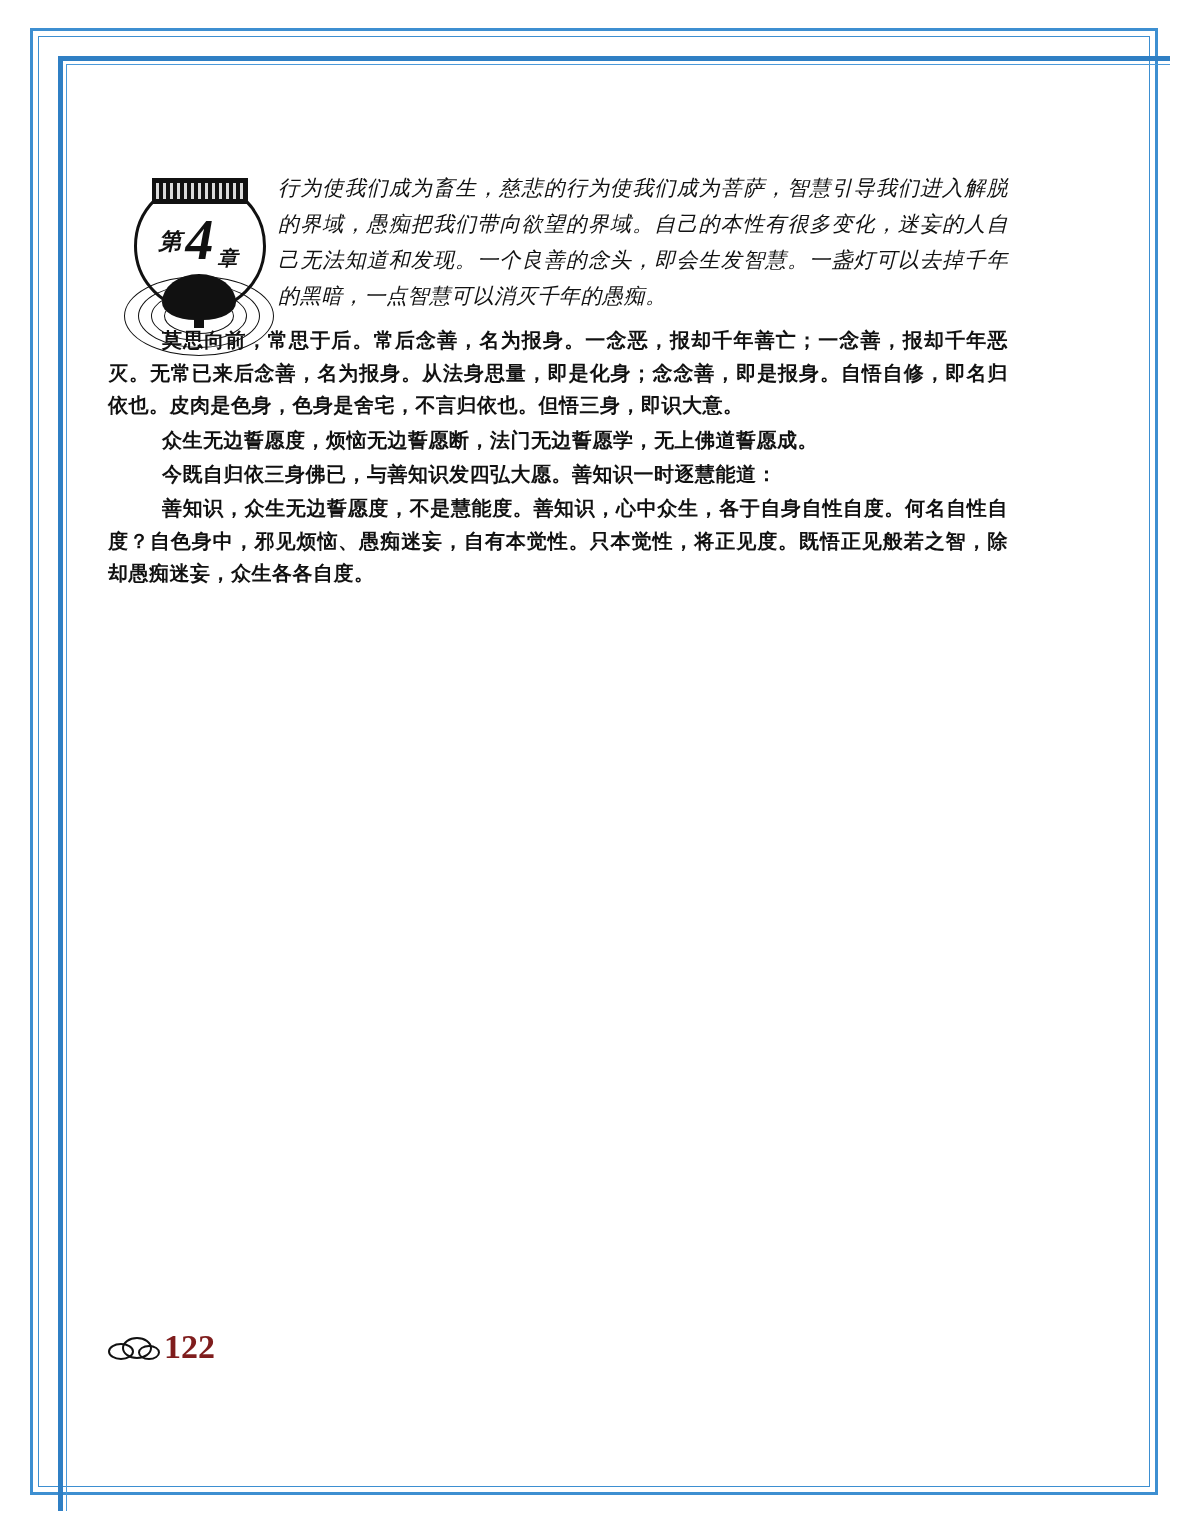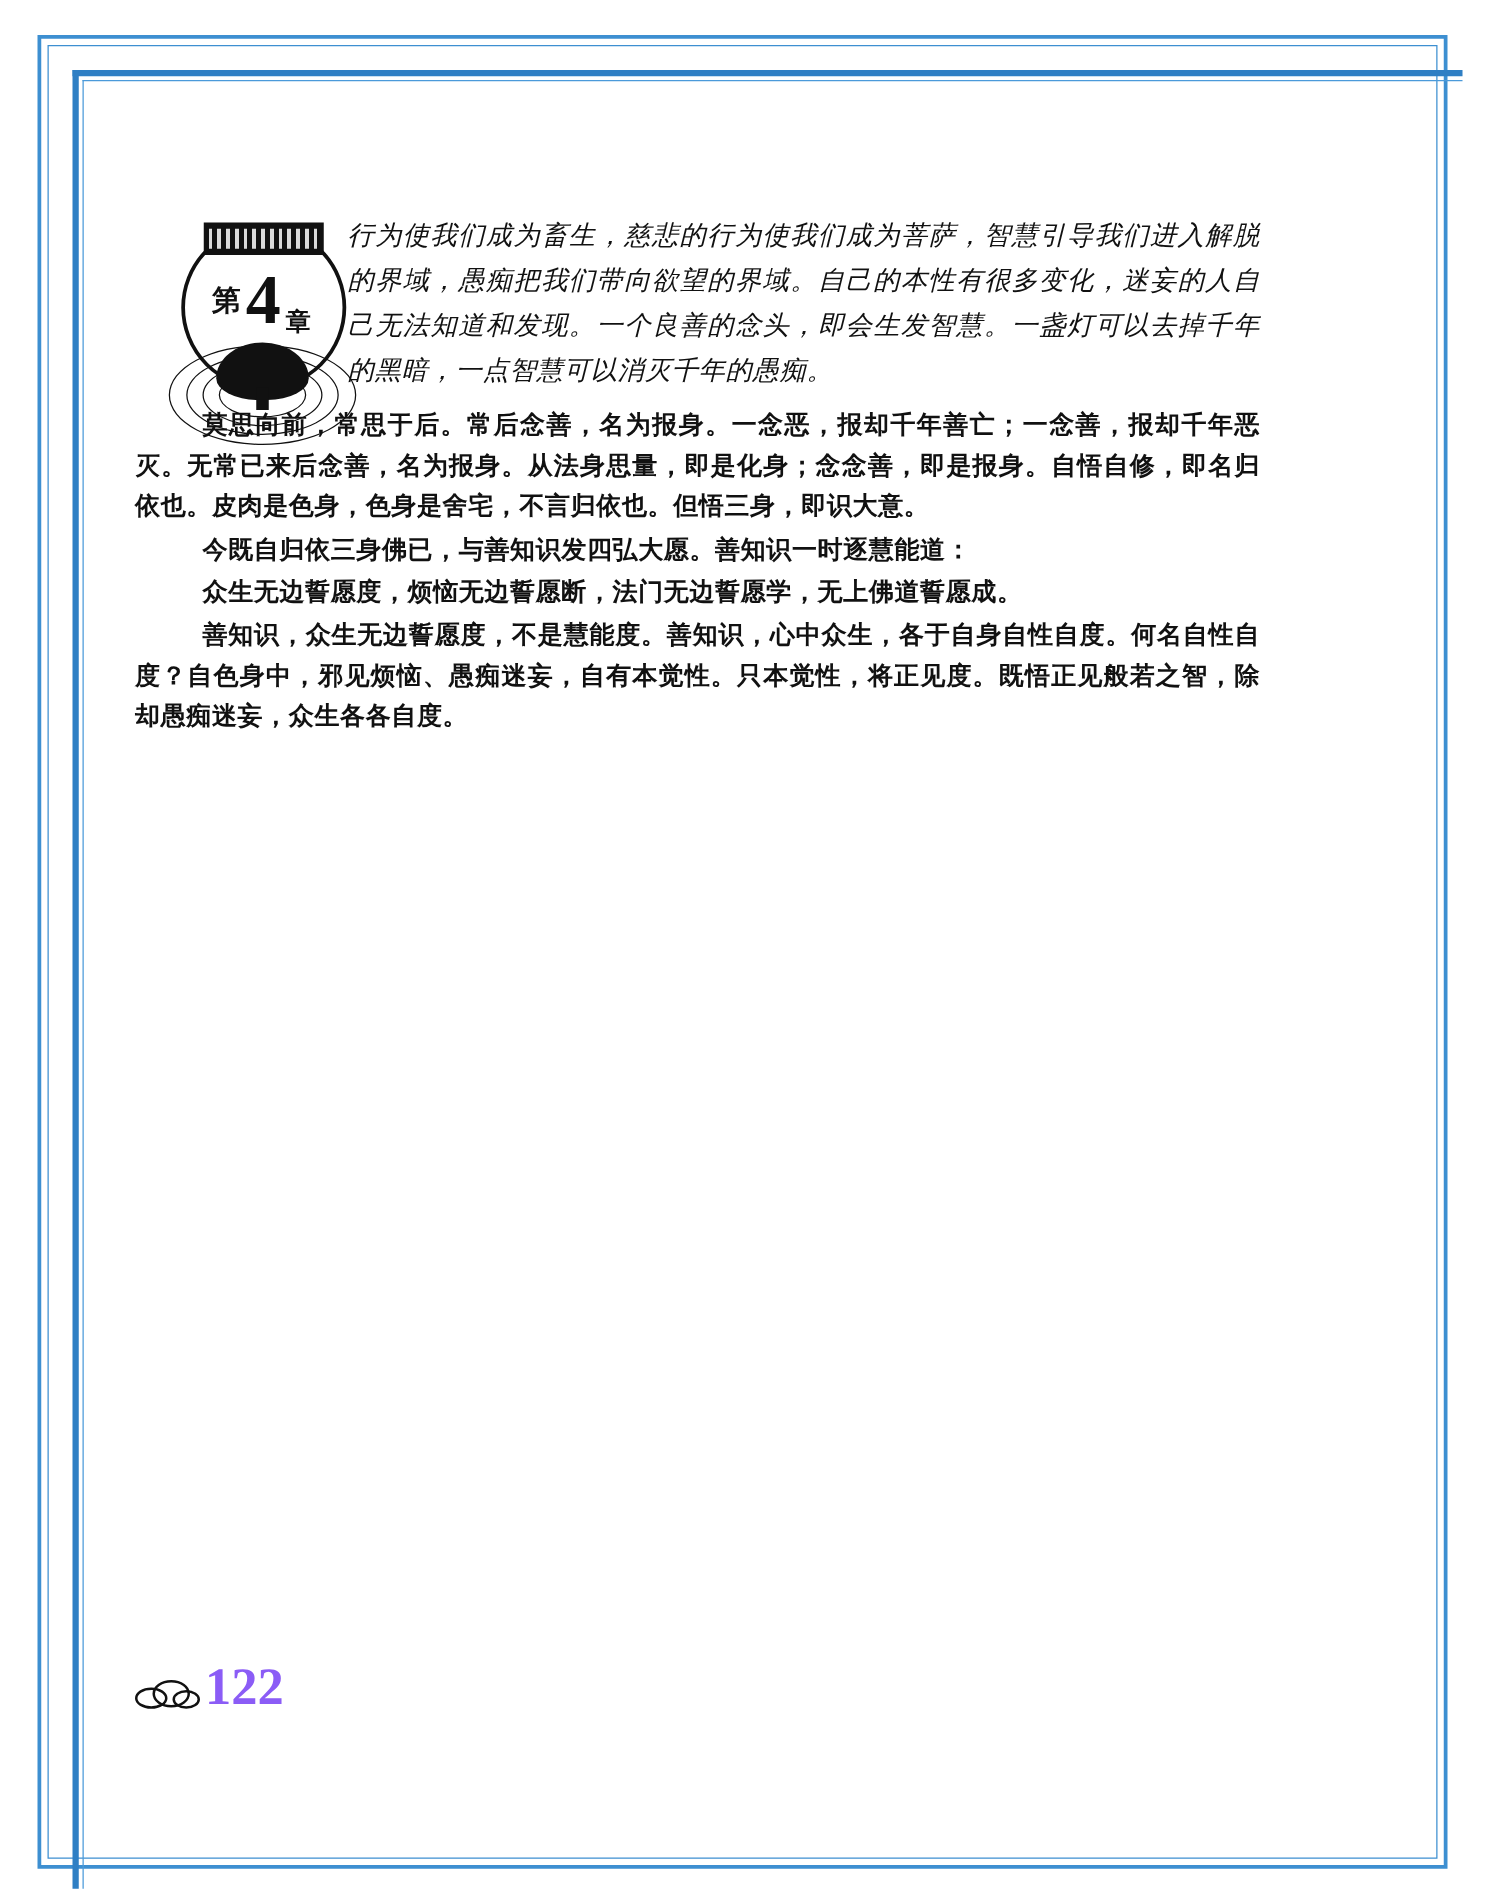--- a/index.html
+++ b/index.html
@@ -59,24 +59,25 @@
   .content {
     position: absolute;
     left: 108px;
     top: 170px;
     width: 900px;
   }
 
   
   .chapter-emblem {
     position: absolute;
-    left: 27px;
+    left: 16px;
     top: 8px;
     width: 150px;
     height: 185px;
+    font-style: italic;
   }
   .emblem-circle {
     position: absolute;
     left: 10px;
     top: 2px;
     width: 126px;
     height: 126px;
     border: 3px solid #111;
     border-radius: 50%;
     background: #fff;
@@ -212,22 +213,22 @@
     position: relative;
   }
   .folio-swirl span {
     position: absolute;
     border: 2px solid #111;
     border-radius: 50%;
   }
   .folio-num {
     font-family: "Liberation Serif", "DejaVu Serif", serif;
     font-weight: bold;
-    font-size: 42px;
-    color: #8b5cf6;
+    font-size: 34px;
+    color: #7f1d1d;
     line-height: 0.9;
   }
 </style>
 </head>
 <body>
 
 <div class="page">
 
   <div class="frame-outer"></div>
   <div class="frame-mid"></div>
@@ -247,22 +248,22 @@
         <div class="ring" style="width:120px;height:62px;"></div>
         <div class="ring" style="width:94px;height:48px;"></div>
         <div class="ring" style="width:68px;height:34px;"></div>
         <div class="tree"></div>
         <div class="trunk"></div>
       </div>
     </div>
 
     <p class="lead">行为使我们成为畜生，慈悲的行为使我们成为菩萨，智慧引导我们进入解脱的界域，愚痴把我们带向欲望的界域。自己的本性有很多变化，迷妄的人自己无法知道和发现。一个良善的念头，即会生发智慧。一盏灯可以去掉千年的黑暗，一点智慧可以消灭千年的愚痴。</p>
     <p class="scripture">莫思向前，常思于后。常后念善，名为报身。一念恶，报却千年善亡；一念善，报却千年恶灭。无常已来后念善，名为报身。从法身思量，即是化身；念念善，即是报身。自悟自修，即名归依也。皮肉是色身，色身是舍宅，不言归依也。但悟三身，即识大意。</p>
+    <p class="scripture">众生无边誓愿度，烦恼无边誓愿断，法门无边誓愿学，无上佛道誓愿成。</p>
     <p class="scripture">今既自归依三身佛已，与善知识发四弘大愿。善知识一时逐慧能道：</p>
-    <p class="scripture">众生无边誓愿度，烦恼无边誓愿断，法门无边誓愿学，无上佛道誓愿成。</p>
     <p class="scripture">善知识，众生无边誓愿度，不是慧能度。善知识，心中众生，各于自身自性自度。何名自性自度？自色身中，邪见烦恼、愚痴迷妄，自有本觉性。只本觉性，将正见度。既悟正见般若之智，除却愚痴迷妄，众生各各自度。</p>
 
   </div>
 
   <div class="folio">
     <div class="folio-swirl">
       <span style="left:0;top:10px;width:22px;height:13px;"></span>
       <span style="left:14px;top:4px;width:26px;height:18px;"></span>
       <span style="left:30px;top:12px;width:18px;height:11px;"></span>
     </div>

